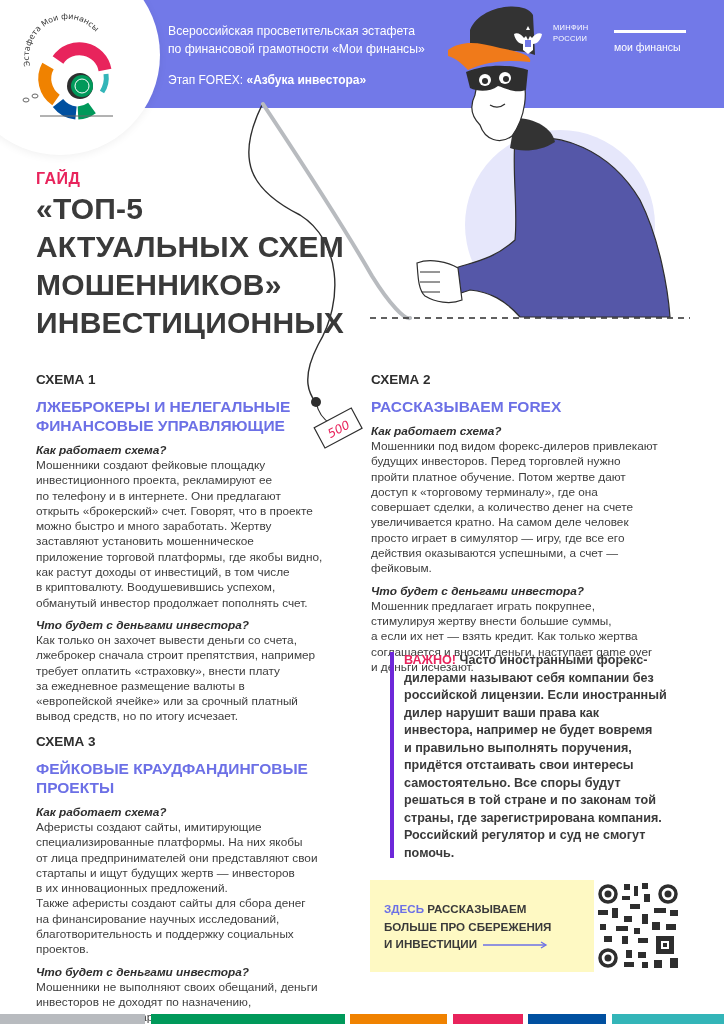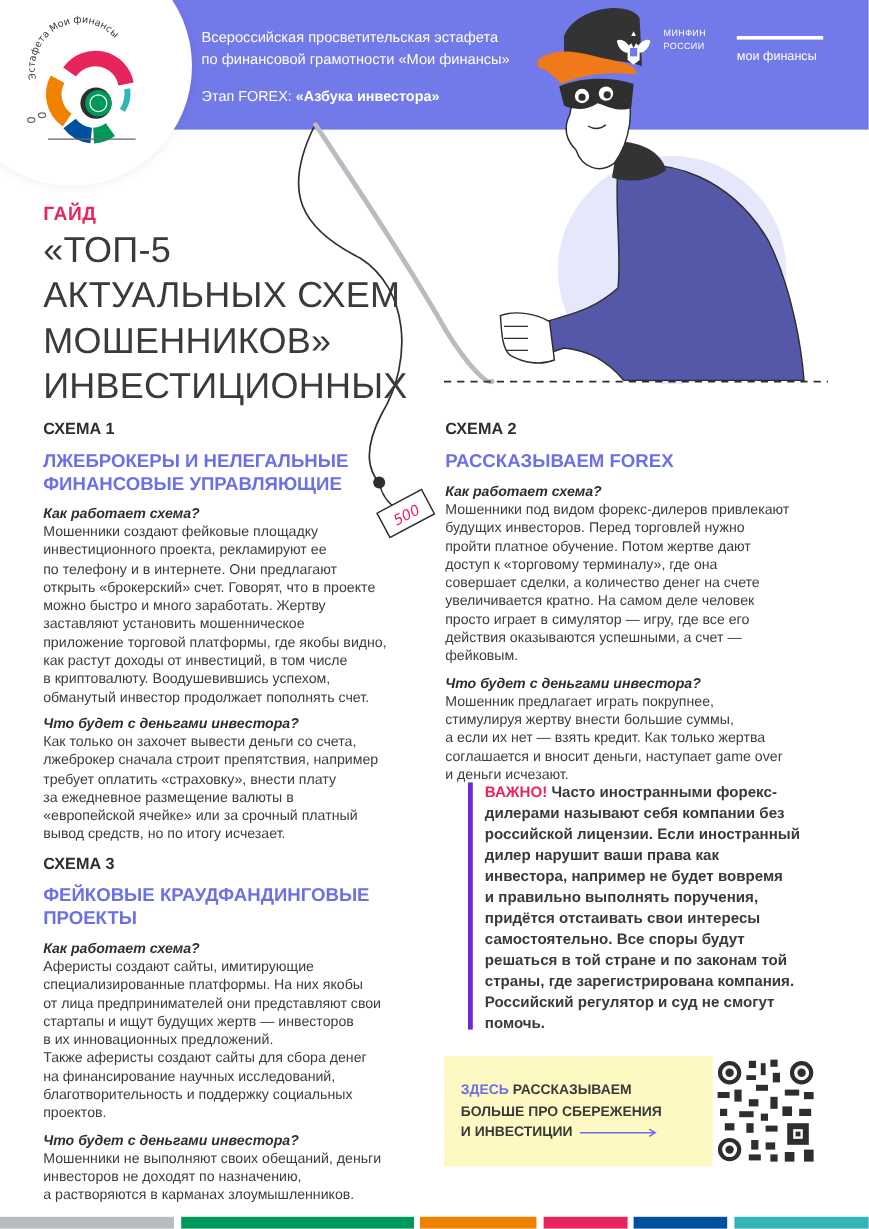--- a/index.html
+++ b/index.html
@@ -17,24 +17,24 @@
     .minfin { position: absolute; left: 511px; top: 22px; display: flex; align-items: flex-start; }
     .minfin-emblem { width: 34px; height: 36px; }
     .minfin-text { margin-left: 8px; color: #fff; font-size: 7.5px; line-height: 11px; letter-spacing: 0.3px; }
     .moifin { position: absolute; left: 614px; top: 30px; color: #fff; }
     .moifin-bar { width: 72px; height: 3px; background: #fff; margin-bottom: 8px; }
     .moifin-label { font-size: 10.5px; font-weight: normal; }
 
     .illustration { position: absolute; left: 0; top: 0; width: 724px; height: 460px; pointer-events: none; }
 
     .guide-label { position: absolute; left: 36px; top: 170px; color: #e8245c; font-size: 16px; font-weight: bold; letter-spacing: 0.5px; }
-    .guide-title { position: absolute; left: 36px; top: 190px; color: #3a3a3a; font-size: 30px; font-weight: 400; line-height: 38px; letter-spacing: 0.2px; }
+    .guide-title { position: absolute; left: 36px; top: 190px; color: #3a3a3a; font-size: 30px; font-weight: 700; line-height: 38px; letter-spacing: 0.2px; }
     .guide-title div { white-space: nowrap; }
 
-    .scheme { position: absolute; }
+    .scheme { position: absolute; margin-top: 22px; }
     .scheme-num { font-size: 13.5px; font-weight: bold; color: #2e2e2e; margin-bottom: 10px; }
     .scheme-title { font-size: 15.5px; font-weight: bold; color: #6c70e6; line-height: 19px; margin-bottom: 8px; }
     .q { font-size: 11.8px; font-weight: bold; font-style: italic; color: #2e2e2e; line-height: 15px; }
     .p { font-size: 11.8px; line-height: 15.3px; color: #3d3d3d; white-space: pre-line; }
     .gap { height: 7px; }
 
     .important { position: absolute; left: 369px; top: 652px; width: 330px; height: 206px; border-left: 4px solid #6d28d9; padding-left: 10px; margin-left: 21px; }
     .important-text { font-size: 12.6px; font-weight: bold; line-height: 17.5px; color: #3a3a3a; white-space: pre-line; }
     .important-text .accent { color: #e8245c; }
 

